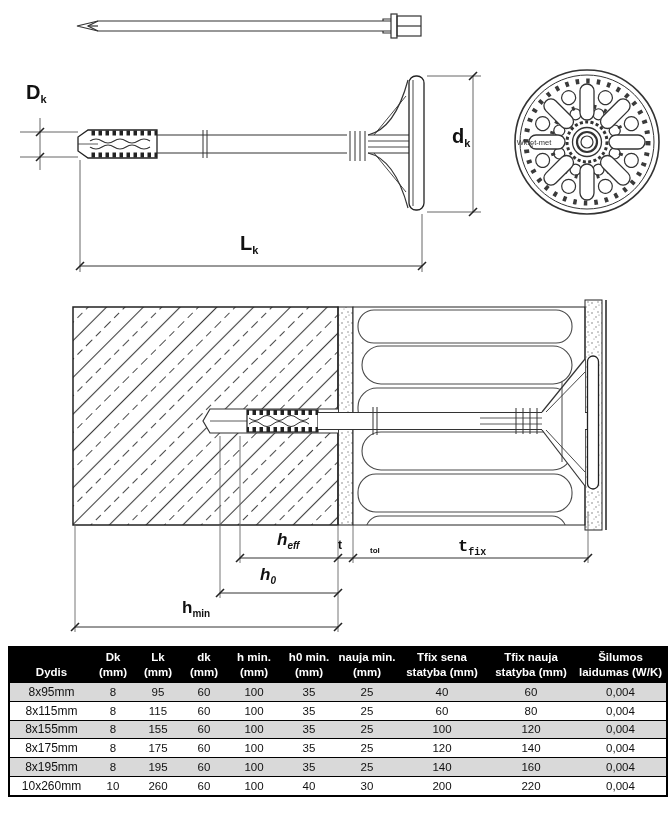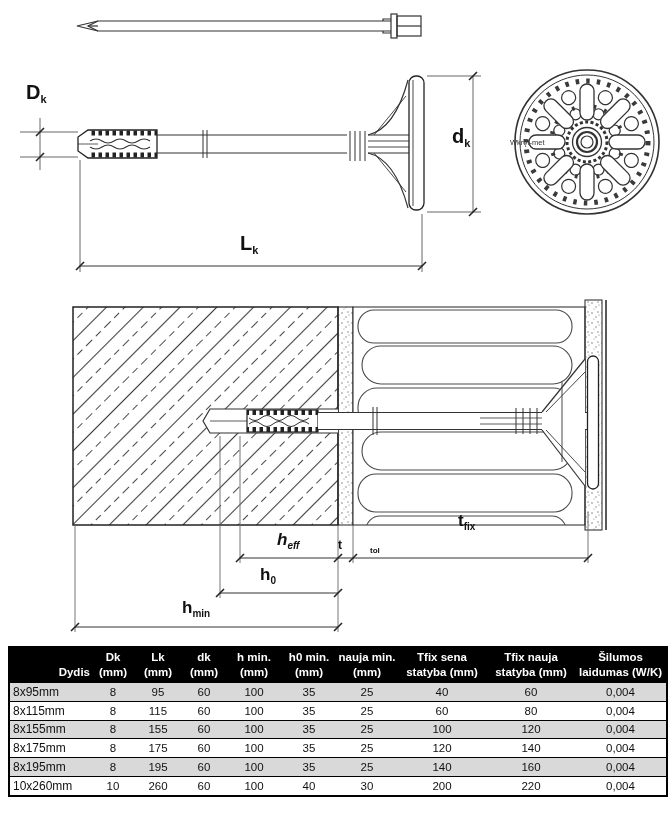--- a/index.html
+++ b/index.html
@@ -7,33 +7,33 @@
          font-family:"Liberation Sans",sans-serif;}
   svg{position:absolute;left:0;top:0;}
   
   .dim-label{position:absolute;font-weight:bold;color:#111;line-height:1;white-space:nowrap;}
   .dim-label .main{font-size:20px;}
   .dim-label sub{font-size:11px;font-weight:bold;}
   .dim-label.mid .main{font-size:17px;}
   .dim-label.mid sub{font-size:10px;}
   .dim-label.small .main{font-size:12px;}
   .dim-label.small sub{font-size:8px;padding-left:28px;}
-  .brand-label{position:absolute;font-size:7.5px;color:#333;width:48px;text-align:left;
+  .brand-label{position:absolute;font-size:7.5px;color:#333;width:48px;text-align:center;
                letter-spacing:0;}
   
   .spec-table-wrap{position:absolute;left:8px;top:646px;width:658px;}
   table.spec{border-collapse:collapse;width:658px;table-layout:fixed;
              font-size:11.5px;color:#111;}
   table.spec th{background:#000;color:#fff;font-weight:bold;white-space:pre-line;
                 vertical-align:bottom;text-align:center;padding:2px 1px;line-height:1.3;
                 height:30px;}
-  table.spec th.col-size{text-align:right;padding-left:3px;}
+  table.spec th.col-size{text-align:center;padding-left:3px;}
   table.spec td{height:17.8px;text-align:center;padding:0 1px;
                 border-top:1px solid #000;}
-  table.spec td.col-size{text-align:left;padding-left:3px;font-size:12px;}
+  table.spec td.col-size{text-align:center;padding-left:3px;font-size:12px;}
   table.spec{border:2px solid #000;}
   table.spec tbody tr:nth-child(odd){background:#d9d9d9;}
   table.spec tbody tr:nth-child(even){background:#ffffff;}
 </style>
 </head>
 <body>
 
 <div class="sheet">
 
   <svg width="672" height="645" viewBox="0 0 672 645">
@@ -287,22 +287,22 @@
         </g>
       </g>
     </g>
   </svg>
 
   <div class="dim-label" style="left:26px;top:82px;"><span class="main">D</span><sub>k</sub></div>
   <div class="dim-label" style="left:452px;top:126px;"><span class="main">d</span><sub>k</sub></div>
   <div class="dim-label" style="left:240px;top:233px;"><span class="main">L</span><sub>k</sub></div>
   <div class="dim-label mid" style="left:277px;top:531px;font-style:italic;"><span class="main">h</span><sub>eff</sub></div>
   <div class="dim-label small" style="left:338px;top:536px;"><span class="main">t</span><sub>tol</sub></div>
-  <div class="dim-label mid" style="left:458px;top:512px;"><span class="main">t</span><sub>fix</sub></div>
-  <div class="dim-label mid" style="left:260px;top:566px;"><span class="main">h</span><sub>0</sub></div>
+  <div class="dim-label mid" style="left:458px;top:538px;font-family:Liberation Mono, monospace;"><span class="main">t</span><sub>fix</sub></div>
+  <div class="dim-label mid" style="left:260px;top:566px;font-style:italic;"><span class="main">h</span><sub>0</sub></div>
   <div class="dim-label mid" style="left:182px;top:599px;"><span class="main">h</span><sub>min</sub></div>
   <div class="brand-label" style="left:510px;top:138px;">Wkręt-met</div>
 
   <div class="spec-table-wrap">
     <table class="spec">
       <colgroup>
         <col style="width:82px">
           <col style="width:44px">
           <col style="width:46px">
           <col style="width:46px">

